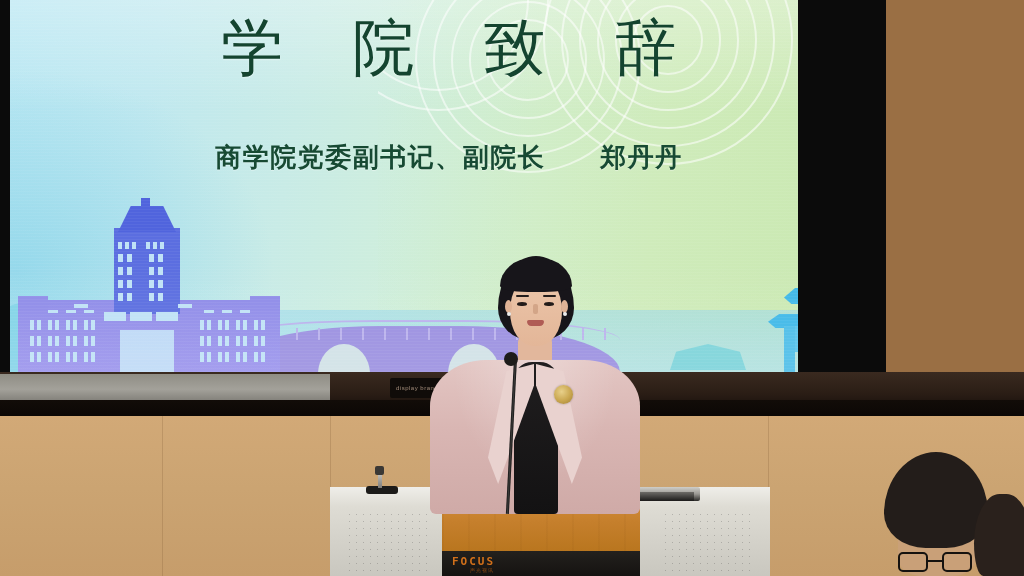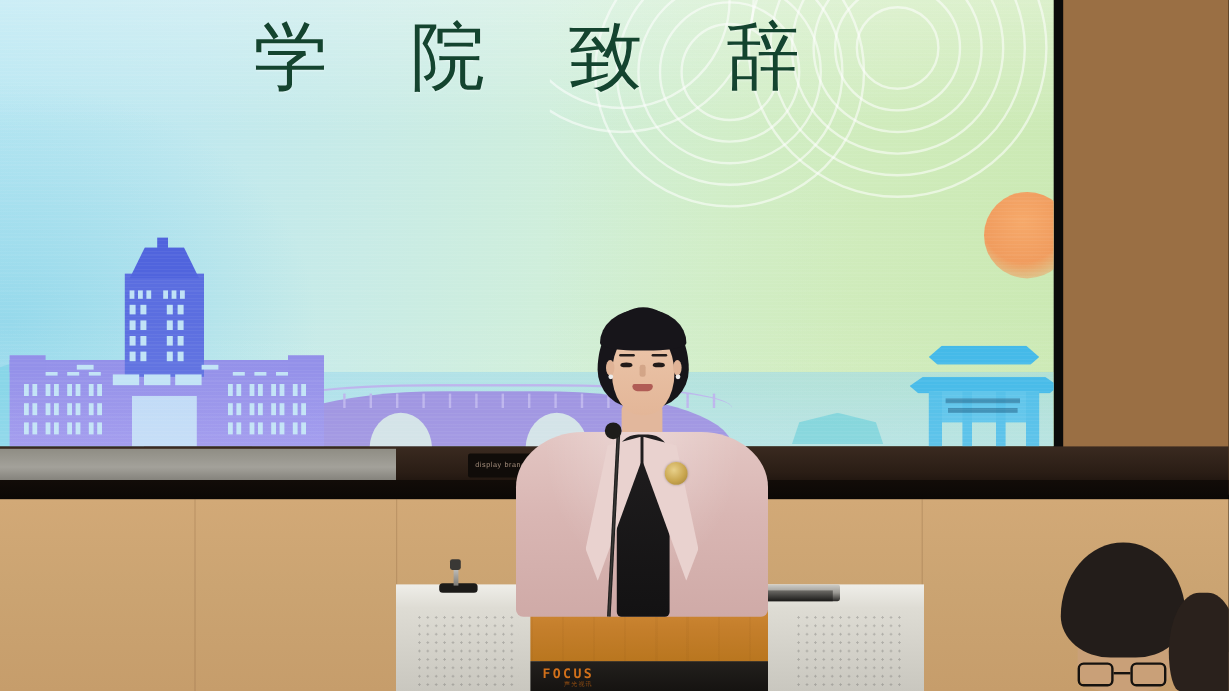--- a/index.html
+++ b/index.html
@@ -31,21 +31,21 @@
   }
   .wall-seam { position:absolute; top:416px; width:1px; height:160px;
     background:rgba(120,80,45,.22); }
 
   
   .screen-frame {
     position:absolute; left:0; top:0; width:886px; height:378px;
     background:#0b0b0b; padding:0 0 0 0;
   }
   .screen {
-    position:absolute; left:0; top:0; width:878px; height:372px;
+    position:absolute; left:10px; top:0; width:788px; height:372px;
     overflow:hidden;
     background:linear-gradient(100deg,
       #b6e6f2 0%, #bfe8ef 18%, #c8ebe6 36%,
       #cfeedb 52%, #d4efcf 66%, #d5eec4 80%, #d3ecbe 100%);
   }
   
   .sheen {
     position:absolute; inset:0;
     background:linear-gradient(180deg, rgba(255,255,255,.30) 0%, rgba(255,255,255,0) 30%,
                 rgba(255,255,255,0) 70%, rgba(255,255,255,.10) 100%);
@@ -501,20 +501,21 @@
         <div class="gate-pillar" style="left:46px; width:8px;"></div>
         <div class="gate-pillar" style="left:74px; width:8px;"></div>
         <div class="gate-plaque" style="left:32px; width:62px;"></div>
         <div class="gate-plaque" style="left:34px; top:52px; width:58px;"></div>
       </div>
 
       <div class="sheen"></div>
       <div class="scanlines"></div>
 
       <div class="slide-title">学 院 致 辞</div>
+      <div class="slide-subtitle">商学院党委副书记、副院长　　郑丹丹</div>
     </div>
   </div>
 
   <div class="wall-dark-strip"></div>
   <div class="wall-dark-strip left"></div>
   <div class="dev-badge"></div>
   <div class="dev-label">display brand badge</div>
   <div class="dev-dots"></div>
   <div class="bezel-black"></div>
 

